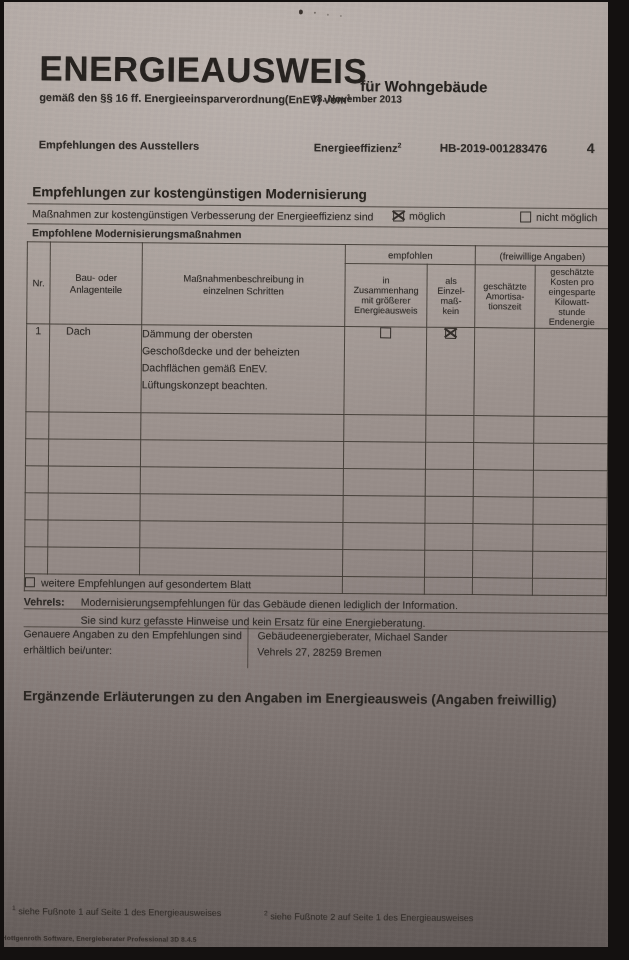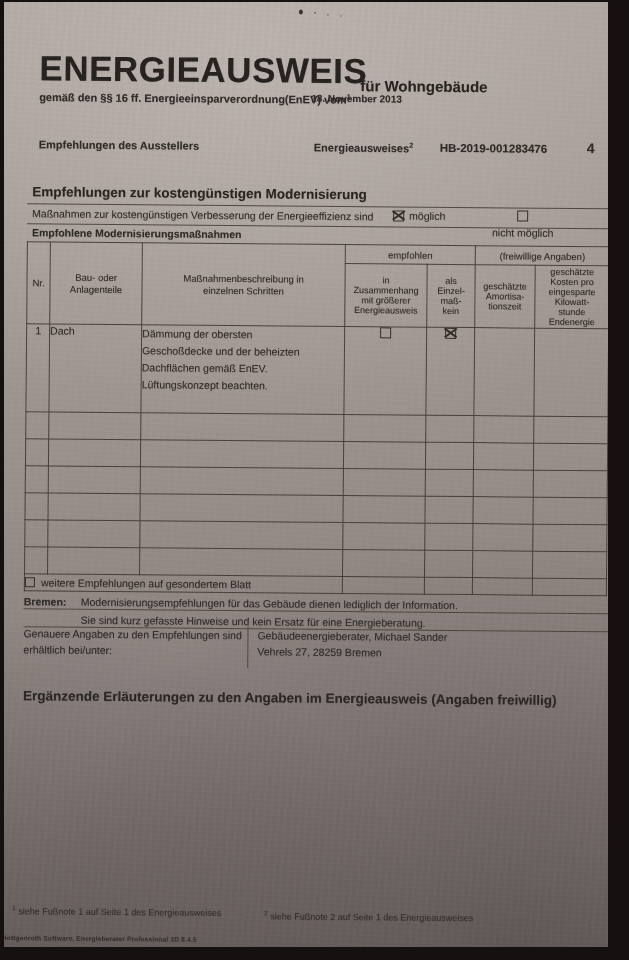--- a/index.html
+++ b/index.html
@@ -33,21 +33,21 @@
   .m-issuer{left:36px;}
   .m-reglabel{left:311px;}
   .m-regnum{left:437px;font-size:11.5px;}
   .m-page{left:584px;top:133px;font-size:14px;}
 
   .sec-heading{left:30px;top:182px;font-size:13.5px;font-weight:bold;color:#28241f;}
   .hr{position:absolute;border-top:1.2px solid rgba(62,56,50,0.85);height:0;}
   .statement{left:30px;top:205px;font-size:10.5px;}
   .opt{position:absolute;top:204px;font-size:10.5px;display:flex;align-items:center;gap:5px;}
   .opt-possible{left:391px;text-align:right;}
-  .opt-notpossible{left:490px;flex-direction:column;}
+  .opt-notpossible{left:518px;}
   .tbl-caption{left:30px;top:224px;font-size:10.5px;font-weight:bold;}
 
   .cb{position:relative;display:inline-block;width:9px;height:9px;border:1.5px solid #332e2a;flex:0 0 auto;}
   .cb.checked::before,.cb.checked::after{content:"";position:absolute;left:-3px;right:-3px;top:3.2px;height:1.6px;background:#332e2a;}
   .cb.checked::before{transform:rotate(36deg);}
   .cb.checked::after{transform:rotate(-36deg);}
 
   table.rec{position:absolute;left:25px;top:239px;width:582px;border-collapse:collapse;table-layout:fixed;font-size:9px;color:#2e2a27;}
   table.rec th,table.rec td{border:1px solid rgba(62,56,50,0.9);padding:0;font-weight:normal;}
   .c1{width:23px;}.c2{width:92px;}.c3{width:203px;}.c4{width:82px;}.c5{width:48px;}.c6{width:60px;}.c7{width:74px;}
@@ -93,21 +93,21 @@
       <div class="speck" style="left:310px;top:7px;width:2px;height:2px;opacity:.55;"></div>
       <div class="speck" style="left:323px;top:9px;width:2px;height:2px;opacity:.4;"></div>
       <div class="speck" style="left:336px;top:10px;width:2px;height:2px;opacity:.35;"></div>
 
       <div class="abs title">ENERGIEAUSWEIS</div>
       <div class="abs subtitle">für Wohngebäude</div>
       <div class="abs law"><span>gemäß den §§ 16 ff. Energieeinsparverordnung(EnEV) vom</span><sup>1</sup></div>
       <div class="abs law-date">18. November 2013</div>
 
       <div class="abs meta m-issuer">Empfehlungen des Ausstellers</div>
-      <div class="abs meta m-reglabel"><span>Energieausweises</span><sup>2</sup></div>
+      <div class="abs meta m-reglabel"><span>Energieeffizienz</span><sup>2</sup></div>
       <div class="abs meta m-regnum">HB-2019-001283476</div>
       <div class="abs meta m-page">4</div>
 
       <div class="abs sec-heading">Empfehlungen zur kostengünstigen Modernisierung</div>
       <div class="hr" style="left:25px;top:201px;width:582px;"></div>
       <div class="abs statement">Maßnahmen zur kostengünstigen Verbesserung der Energieeffizienz sind</div>
       <div class="opt opt-possible">
         <span class="cb checked"></span>
         <span>möglich</span>
       </div>
@@ -154,21 +154,21 @@
 Kosten pro
 eingesparte
 Kilowatt-
 stunde
 Endenergie</th>
           </tr>
         </thead>
         <tbody>
           <tr class="r-data">
             <td class="num-cell">1</td>
-            <td class="comp-cell" style="white-space:pre-line;">Dach</td>
+            <td class="comp-cell" style="white-space:pre-line;padding-left:16px;">Dach</td>
             <td class="desc-cell">Dämmung der obersten
 Geschoßdecke und der beheizten
 Dachflächen gemäß EnEV.
 Lüftungskonzept beachten.</td>
             <td class="chk-cell"><span class="cb"></span></td>
             <td class="chk-cell"><span class="cb checked"></span></td>
             <td></td>
             <td></td>
           </tr>
         </tbody>
@@ -234,21 +234,21 @@
             <td></td>
             <td></td>
             <td></td>
             <td></td>
           </tr>
         </tbody>
       </table>
 
       <div class="abs hinweis">
         <div class="row">
-          <span class="lbl">Bremen:</span>
+          <span class="lbl">Vehrels:</span>
           <span>Modernisierungsempfehlungen für das Gebäude dienen lediglich der Information.</span>
         </div>
         <div class="row row2">
           <span>Sie sind kurz gefasste Hinweise und kein Ersatz für eine Energieberatung.</span>
         </div>
       </div>
 
       <div class="abs contact">
         <div class="c-lbl">Genauere Angaben zu den Empfehlungen sind
 erhältlich bei/unter:</div>

